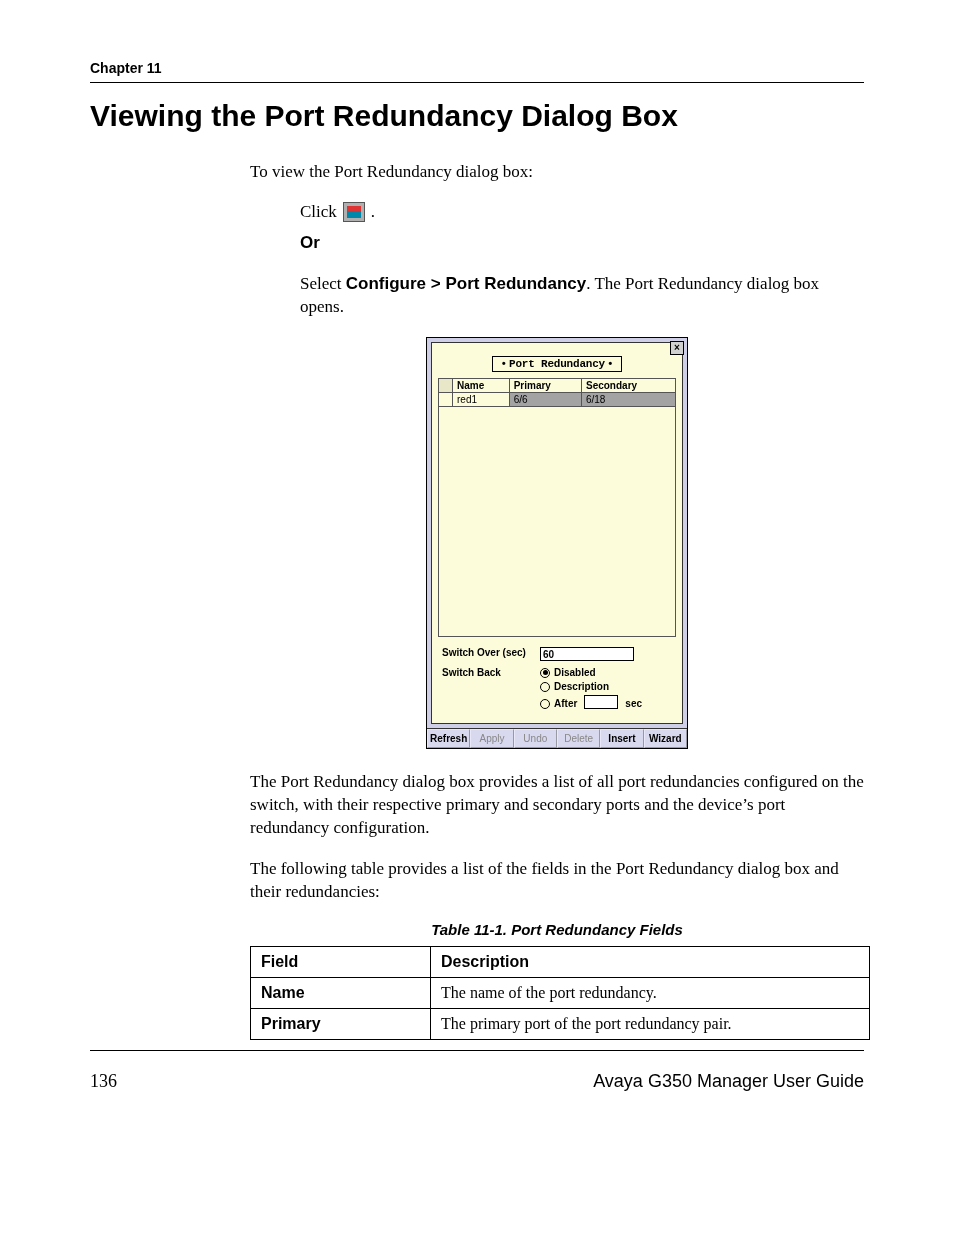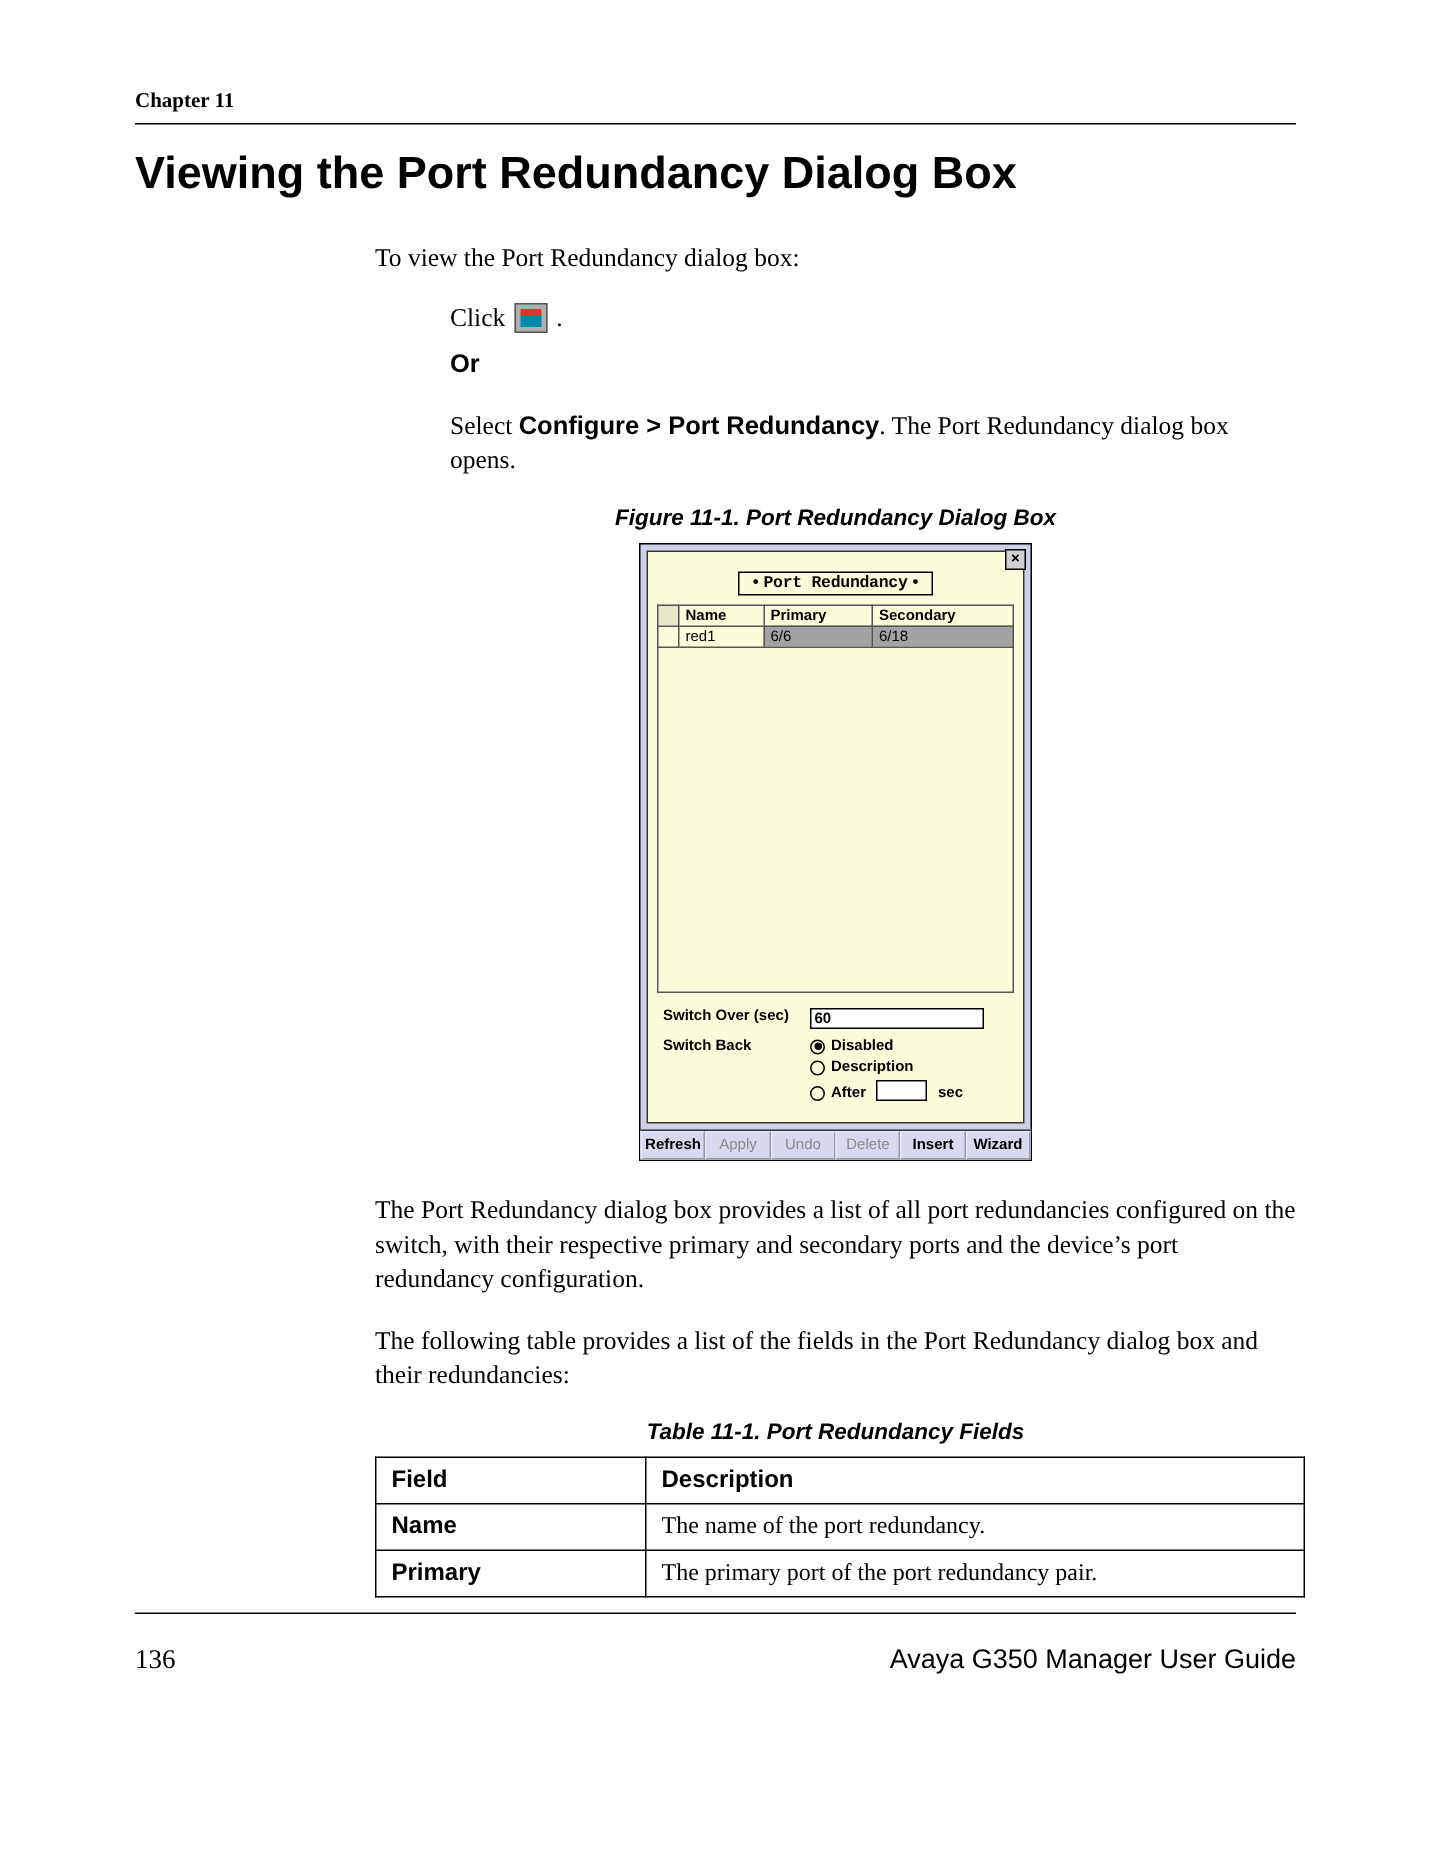--- a/index.html
+++ b/index.html
@@ -5,21 +5,21 @@
   * { box-sizing: border-box; }
   body {
     margin: 0;
     padding: 60px 90px 50px 90px;
     font-family: "Times New Roman", Times, serif;
     color: #000;
     background: #fff;
     width: 954px;
   }
   .chapter-header {
-    font-family: Liberation Serif, serif;
+    font-family: Liberation Sans, sans-serif;
     font-weight: bold;
     font-size: 14px;
     margin-bottom: 6px;
   }
   hr.rule { border: none; border-top: 1.5px solid #000; margin: 0 0 16px 0; }
   hr.thin-rule { border: none; border-top: 1px solid #000; margin: 10px 0 6px 0; }
   h1.section-title {
     font-family: Arial, Helvetica, sans-serif;
     font-weight: bold;
     font-size: 30px;
@@ -81,21 +81,21 @@
   table.grid td { border:1px solid #555; padding:1px 4px; }
   table.grid td.sel { background:#a3a3a3; }
   .grid-spacer {
     height: 230px; margin: 0 6px; background:#fcfcdb;
     border-left:1px solid #555; border-right:1px solid #555; border-bottom:1px solid #555;
   }
   .form-area { padding: 10px 10px 8px 10px; font-size: 10px; font-weight:bold; }
   .form-row { display:flex; align-items:flex-start; margin-bottom: 6px; }
   .form-label { width: 98px; }
   .so-input {
-    width: 116px; height: 14px; border:1px solid #000; background:#fff; font-size:10px; padding:0 2px; line-height:14px;
+    width: 94px; height: 14px; border:1px solid #000; background:#fff; font-size:10px; padding:0 2px; line-height:14px;
   }
   .radio-group { display:flex; flex-direction:column; gap:3px; font-weight:bold; }
   .radio-line { display:flex; align-items:flex-end; gap:4px; }
   .radio { width:10px; height:10px; border:1px solid #000; border-radius:50%; display:flex; align-items:center; justify-content:center; }
   .radio.checked::after { content:""; width:5px; height:5px; background:#000; border-radius:50%; }
   .after-input { width: 34px; height:14px; border:1px solid #000; background:#fff; display:inline-block; margin:0 3px; }
   .button-bar {
     display:flex; border-top:1px solid #333; background:#cfcfe8; margin-top:2px;
   }
   .dlg-btn {
@@ -137,21 +137,20 @@
         <span class="toolbar-icon-inner"></span>
       </span>
       <span>.</span>
     </div>
     <p class="body"><span class="bold">Or</span></p>
     <p class="body">
       <span>Select </span><span class="menu-path">Configure &gt; Port Redundancy</span><span>. The Port Redundancy dialog box opens.</span>
     </p>
   </div>
 
-  <div class="figure-caption">Figure 11-1.  Port Redundancy Dialog Box</div>
 
   <div class="dialog-wrap">
     <div class="dialog">
       <div class="dialog-inner">
         <div class="close-box">×</div>
         <div class="dialog-title-row">
           <span class="dialog-title">Port Redundancy</span>
         </div>
         <table class="grid">
           <tbody>

